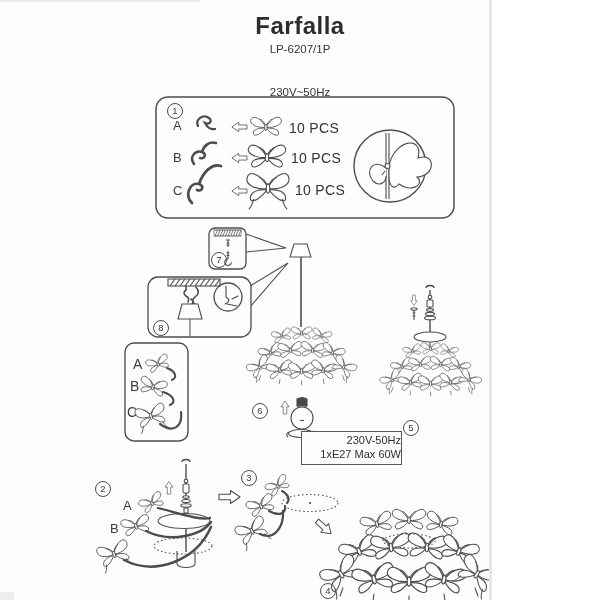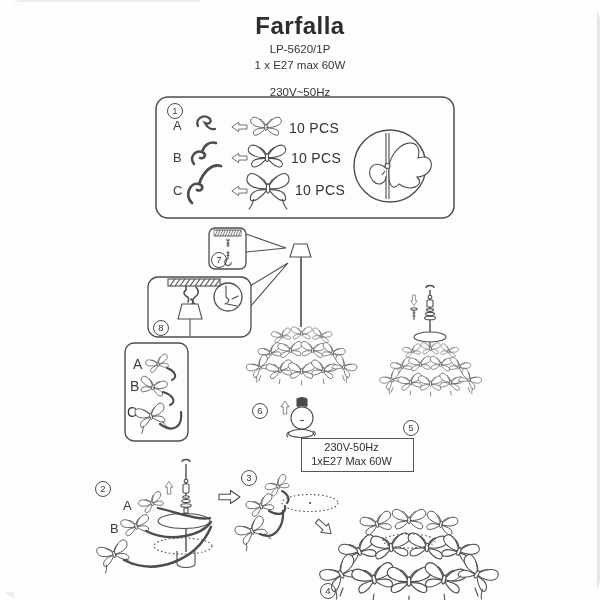--- a/index.html
+++ b/index.html
@@ -1,30 +1,30 @@
 <!DOCTYPE html>
 <html><head>
 <meta charset="utf-8">
 <style>
   html,body{margin:0;padding:0;background:#ffffff;}
-  .page{position:relative;width:600px;height:600px;background:#fdfdfc;overflow:hidden;
-        font-family:"Liberation Sans",sans-serif;color:#3a3a3a;border-radius:22px;}
+  .page{position:relative;width:492px;height:600px;background:#fdfdfc;overflow:hidden;
+        font-family:"Liberation Sans",sans-serif;color:#3a3a3a;}
   .art{position:absolute;left:0;top:0;}
   .ctr{position:absolute;left:0;width:600px;text-align:center;}
   .title{top:12px;font-size:24px;font-weight:bold;letter-spacing:.5px;color:#2d2d2d;}
   .sub{font-size:11.5px;color:#353535;}
   .m{top:43px;} .s{top:59px;} .v{top:86px;}
   .circ{position:absolute;width:14px;height:14px;border:1.2px solid #4d4d4d;border-radius:50%;
         font-size:9.5px;line-height:14px;text-align:center;color:#3c3c3c;background:transparent;}
   .lbl{position:absolute;font-size:13px;color:#3c3c3c;}
   .key{font-size:14px;}
   .small{position:absolute;font-size:14px;color:#333;letter-spacing:.3px;}
   .rating{position:absolute;left:301px;top:431px;width:99px;border:1.3px solid #555;
-          text-align:center;font-size:11px;line-height:13.5px;color:#2f2f2f;background:#fdfdfc;
-          padding:2px 12px 3px 0;margin-top:7px;}
+          text-align:right;font-size:11px;line-height:13.5px;color:#2f2f2f;background:#fdfdfc;
+          padding:2px 0 3px 0;}
   .edge-r{position:absolute;right:0;top:0;width:3px;height:600px;background:#e6e6e6;}
   .edge-t{position:absolute;left:0;top:0;width:200px;height:2px;background:#ededed;}
   .edge-b{position:absolute;left:0;bottom:0;width:14px;height:8px;background:#ededed;}
 </style>
 </head>
 <body>
 
 <div class="page">
 
   <svg class="art" width="600" height="600" viewBox="0 0 600 600" stroke="#4d4d4d" stroke-width="1.1" fill="none">
@@ -213,22 +213,21 @@
 
     <use href="#arr" transform="translate(317,521) rotate(42) scale(0.9)"></use>
 
     <g>
       <use href="#cluster" transform="translate(329,508)"></use>
       <ellipse cx="409" cy="541" rx="26" ry="7" stroke-dasharray="1.5,2.5"></ellipse>
     </g>
   </svg>
 
   <div class="ctr title">Farfalla</div>
-  <div class="ctr sub m">LP-5620/1P</div>
-  <div class="ctr sub s">1 x E27 max 60W</div>
+  <div class="ctr sub m">LP-6207/1P</div>
   <div class="ctr sub v">230V~50Hz</div>
 
   <span class="circ" style="left:167px;top:103px">1</span>
   <span class="lbl" style="left:173px;top:118px">A</span>
   <span class="small" style="left:289px;top:120px">10 PCS</span>
   <span class="lbl" style="left:173px;top:150px">B</span>
   <span class="small" style="left:291px;top:150px">10 PCS</span>
   <span class="lbl" style="left:173px;top:183px">C</span>
   <span class="small" style="left:295px;top:182px">10 PCS</span>
 

